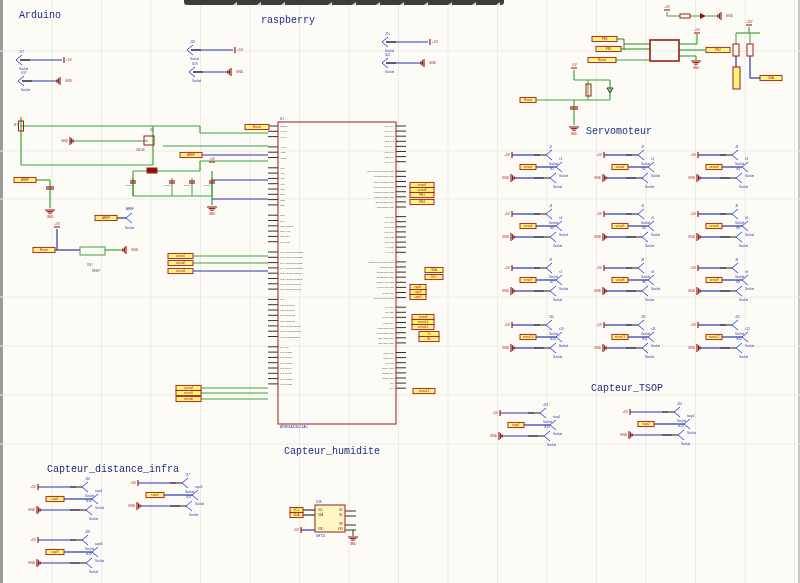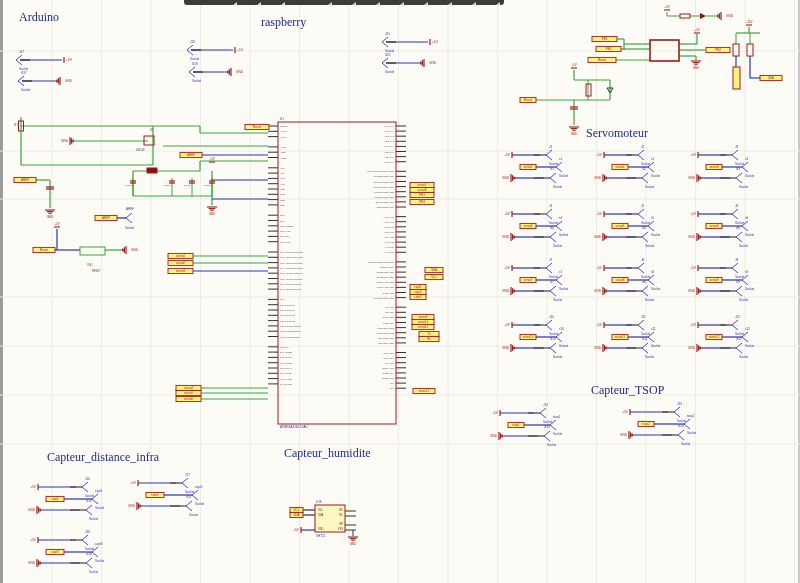--- a/index.html
+++ b/index.html
@@ -2,21 +2,21 @@
 <html><head>
 <meta charset="utf-8">
 <style>
   html, body { margin:0; padding:0; }
   body { width:800px; height:583px; overflow:hidden; background:#fdfbf6; position:relative; font-family:"Liberation Serif", serif; }
   #canvas { position:absolute; left:0; top:0; width:800px; height:583px; }
   .left-bar { position:absolute; left:0; top:0; width:3px; height:583px; background:#9a9a9a; }
   .right-bar { position:absolute; right:0; top:0; width:2px; height:583px; background:#c8c8c8; }
   .toolbar { position:absolute; left:184px; top:0; width:320px; height:5px; background:#3c3c3c; border-radius:0 0 3px 3px; }
   .toolbar .tick { position:absolute; bottom:0; width:0; height:0; border-left:4px solid transparent; border-bottom:3px solid #d8d8d8; }
-  .title { position:absolute; color:#1f2a8c; font-family:Liberation Serif, serif; font-size:12px; white-space:nowrap; }
+  .title { position:absolute; color:#1f2a8c; font-family:Liberation Mono, monospace; font-size:10px; white-space:nowrap; }
   svg text { font-family:"Liberation Sans", sans-serif; }
 </style>
 </head>
 <body>
 
 <div class="left-bar"></div>
 <div class="right-bar"></div>
 
 <svg id="canvas" width="800" height="583" viewBox="0 0 800 583">
   <g id="grid">
@@ -898,15 +898,15 @@
     <div class="tick" style="left: 216px;"></div>
     <div class="tick" style="left: 240px;"></div>
     <div class="tick" style="left: 264px;"></div>
     <div class="tick" style="left: 288px;"></div>
     <div class="tick" style="left: 312px;"></div>
   </div>
 
 <div class="title" style="left:19px; top:10px;">Arduino</div>
 <div class="title" style="left:261px; top:15px;">raspberry</div>
 <div class="title" style="left:586px; top:126px;">Servomoteur</div>
-<div class="title" style="left:47px; top:450px;">Capteur_distance_infra</div>
+<div class="title" style="left:47px; top:464px;">Capteur_distance_infra</div>
 <div class="title" style="left:284px; top:446px;text-align:right;">Capteur_humidite</div>
 <div class="title" style="left:591px; top:383px;text-align:center;">Capteur_TSOP</div>
 
 </body></html>

